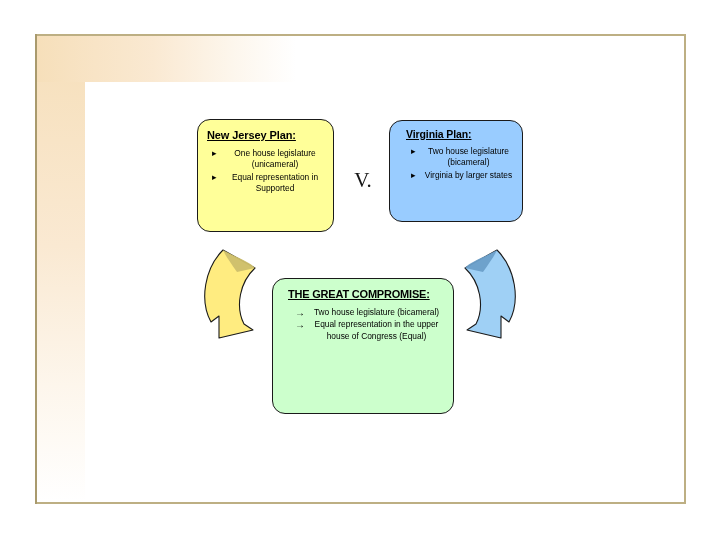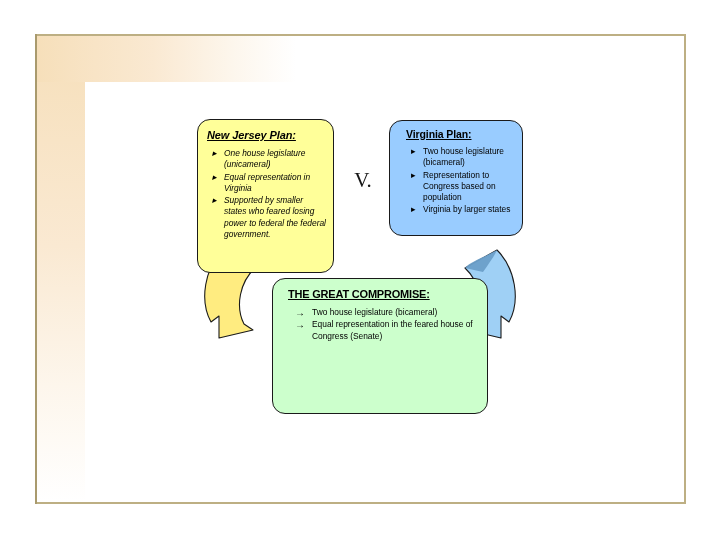--- a/index.html
+++ b/index.html
@@ -80,20 +80,21 @@
   .shape-title {
     font-weight: bold;
     text-decoration: underline;
     color: #000;
     display: block;
   }
   ul.bullets {
     list-style: none;
     margin: 0;
     padding: 0;
+    text-align: center;
   }
   ul.bullets > li {
     position: relative;
     color: #000;
     margin-bottom: 1px;
   }
   ul.bullets.disc > li { padding-left: 13px; }
   ul.bullets.disc > li::before {
     content: "\25B8";
     position: absolute;
@@ -106,56 +107,55 @@
     content: "\2192";
     position: absolute;
     left: 0px; top: 0;
     font-size: 10px;
     line-height: inherit;
   }
 
   
   #box-nj {
     left: 197px; top: 119px;
-    width: 137px; height: 154px;
+    width: 137px; height: 113px;
     background: #ffff99;
-    font-style: italic;
   }
   #box-nj .shape-title {
     font-size: 11px;
     margin: 9px 0 7px 9px;
     letter-spacing: -0.1px;
   }
   #box-nj ul.bullets {
     margin: 0 7px 0 13px;
     font-size: 8.4px;
     line-height: 11.3px;
   }
 
   
   #box-va {
     left: 389px; top: 120px;
-    width: 134px; height: 116px;
+    width: 134px; height: 102px;
     background: #99ccff;
   }
   #box-va .shape-title {
     font-size: 10.5px;
     margin: 7px 0 6px 16px;
     letter-spacing: -0.1px;
   }
   #box-va ul.bullets {
     margin: 0 8px 0 20px;
     font-size: 8.4px;
     line-height: 11.3px;
   }
 
   
   #box-gc {
     left: 272px; top: 278px;
-    width: 216px; height: 136px;
+    width: 182px; height: 136px;
     background: #ccffcc;
   }
   #box-gc .shape-title {
     font-size: 11px;
     margin: 9px 0 7px 15px;
     letter-spacing: -0.2px;
   }
   #box-gc ul.bullets {
     margin: 0 12px 0 22px;
     font-size: 8.4px;
@@ -212,38 +212,36 @@
                  C 485 306, 480 282, 465 268
                  Z" fill="#9fd0f5" stroke="#1a1a1a" stroke-width="1.1" stroke-linejoin="round"></path>
         <path d="M 497 250 C 480 259, 470 262, 465 268 L 483 272 C 490 262, 495 255, 497 250 Z" fill="#6b9fc9" stroke="none" opacity="0.95"></path>
       </g>
     </svg>
 
     <div class="shape" id="box-nj">
       <span class="shape-title">New Jersey Plan:</span>
       <ul class="bullets disc">
         <li>One house legislature (unicameral)</li>
-        <li>Equal representation in Virginia</li>
-        <li>Supported by smaller states who feared losing power to federal the federal government.</li>
+        <li>Equal representation in Supported</li>
       </ul>
     </div>
 
     <div id="versus-label">V.</div>
 
     <div class="shape" id="box-va">
       <span class="shape-title">Virginia Plan:</span>
       <ul class="bullets disc">
         <li>Two house legislature (bicameral)</li>
-        <li>Representation to Congress based on population</li>
         <li>Virginia by larger states</li>
       </ul>
     </div>
 
     <div class="shape" id="box-gc">
       <span class="shape-title">THE GREAT COMPROMISE:</span>
       <ul class="bullets arrow">
         <li>Two house legislature (bicameral)</li>
-        <li>Equal representation in the feared house of Congress (Senate)</li>
+        <li>Equal representation in the upper house of Congress (Equal)</li>
       </ul>
     </div>
 
   </div>
 </div>
 
 </body></html>

